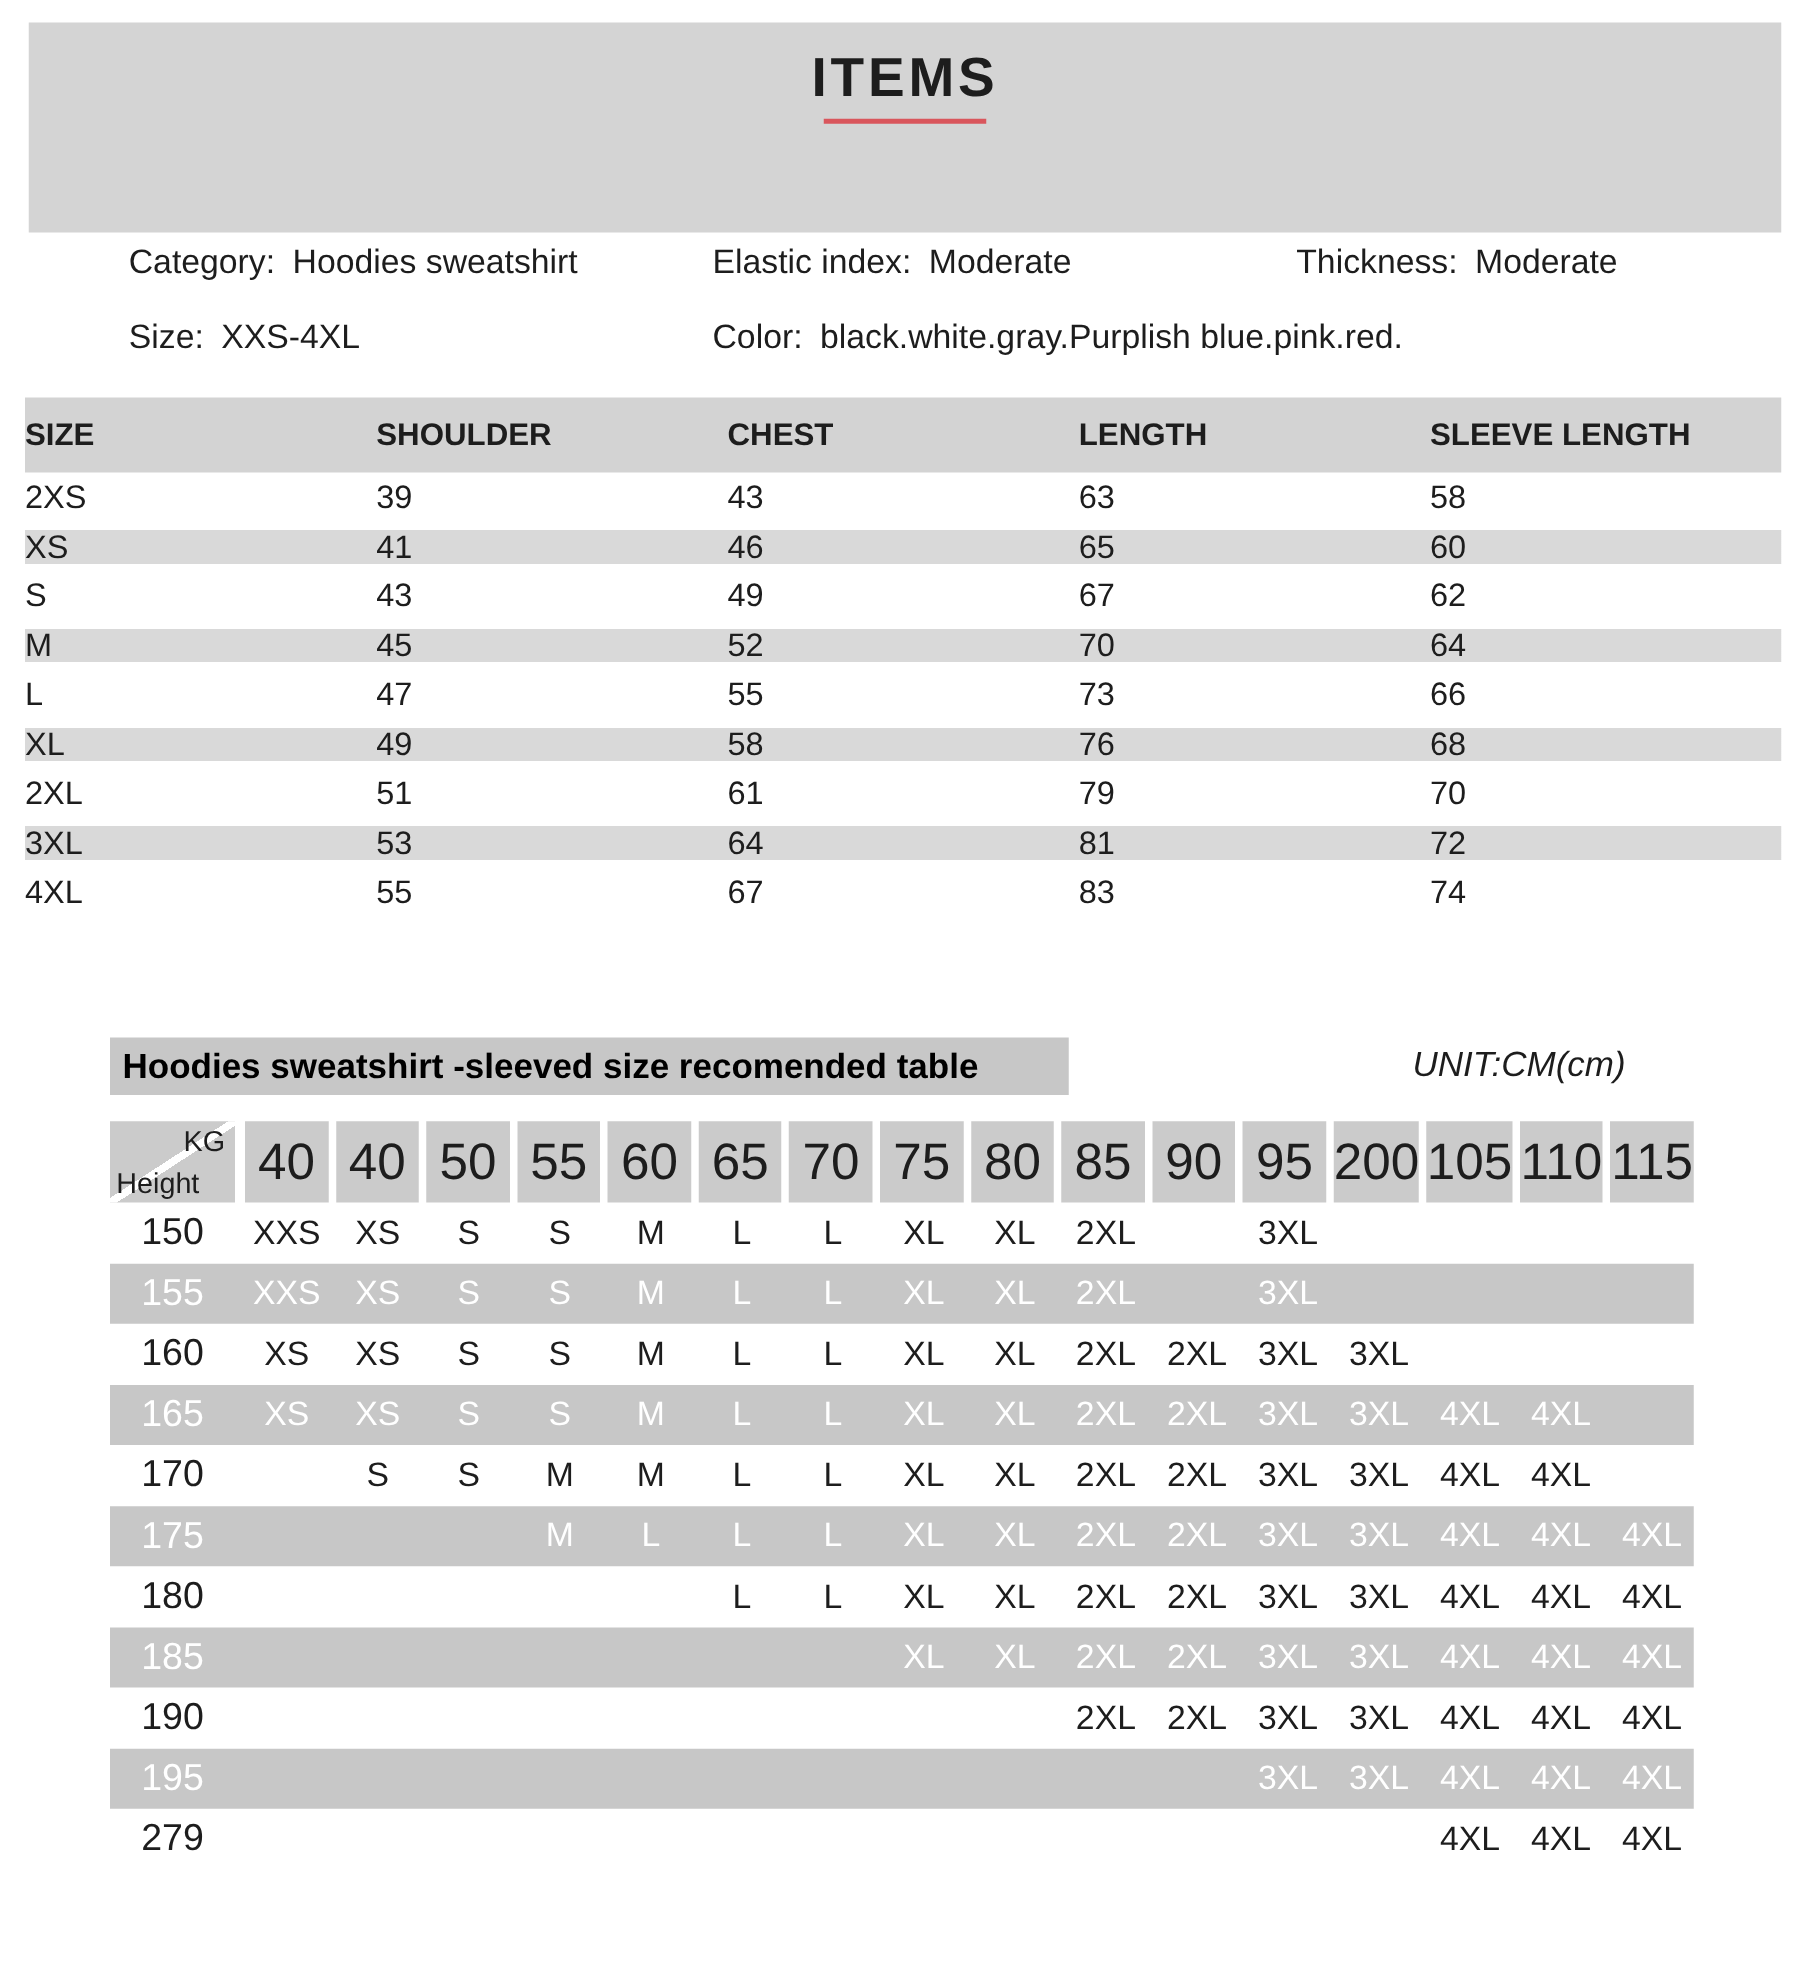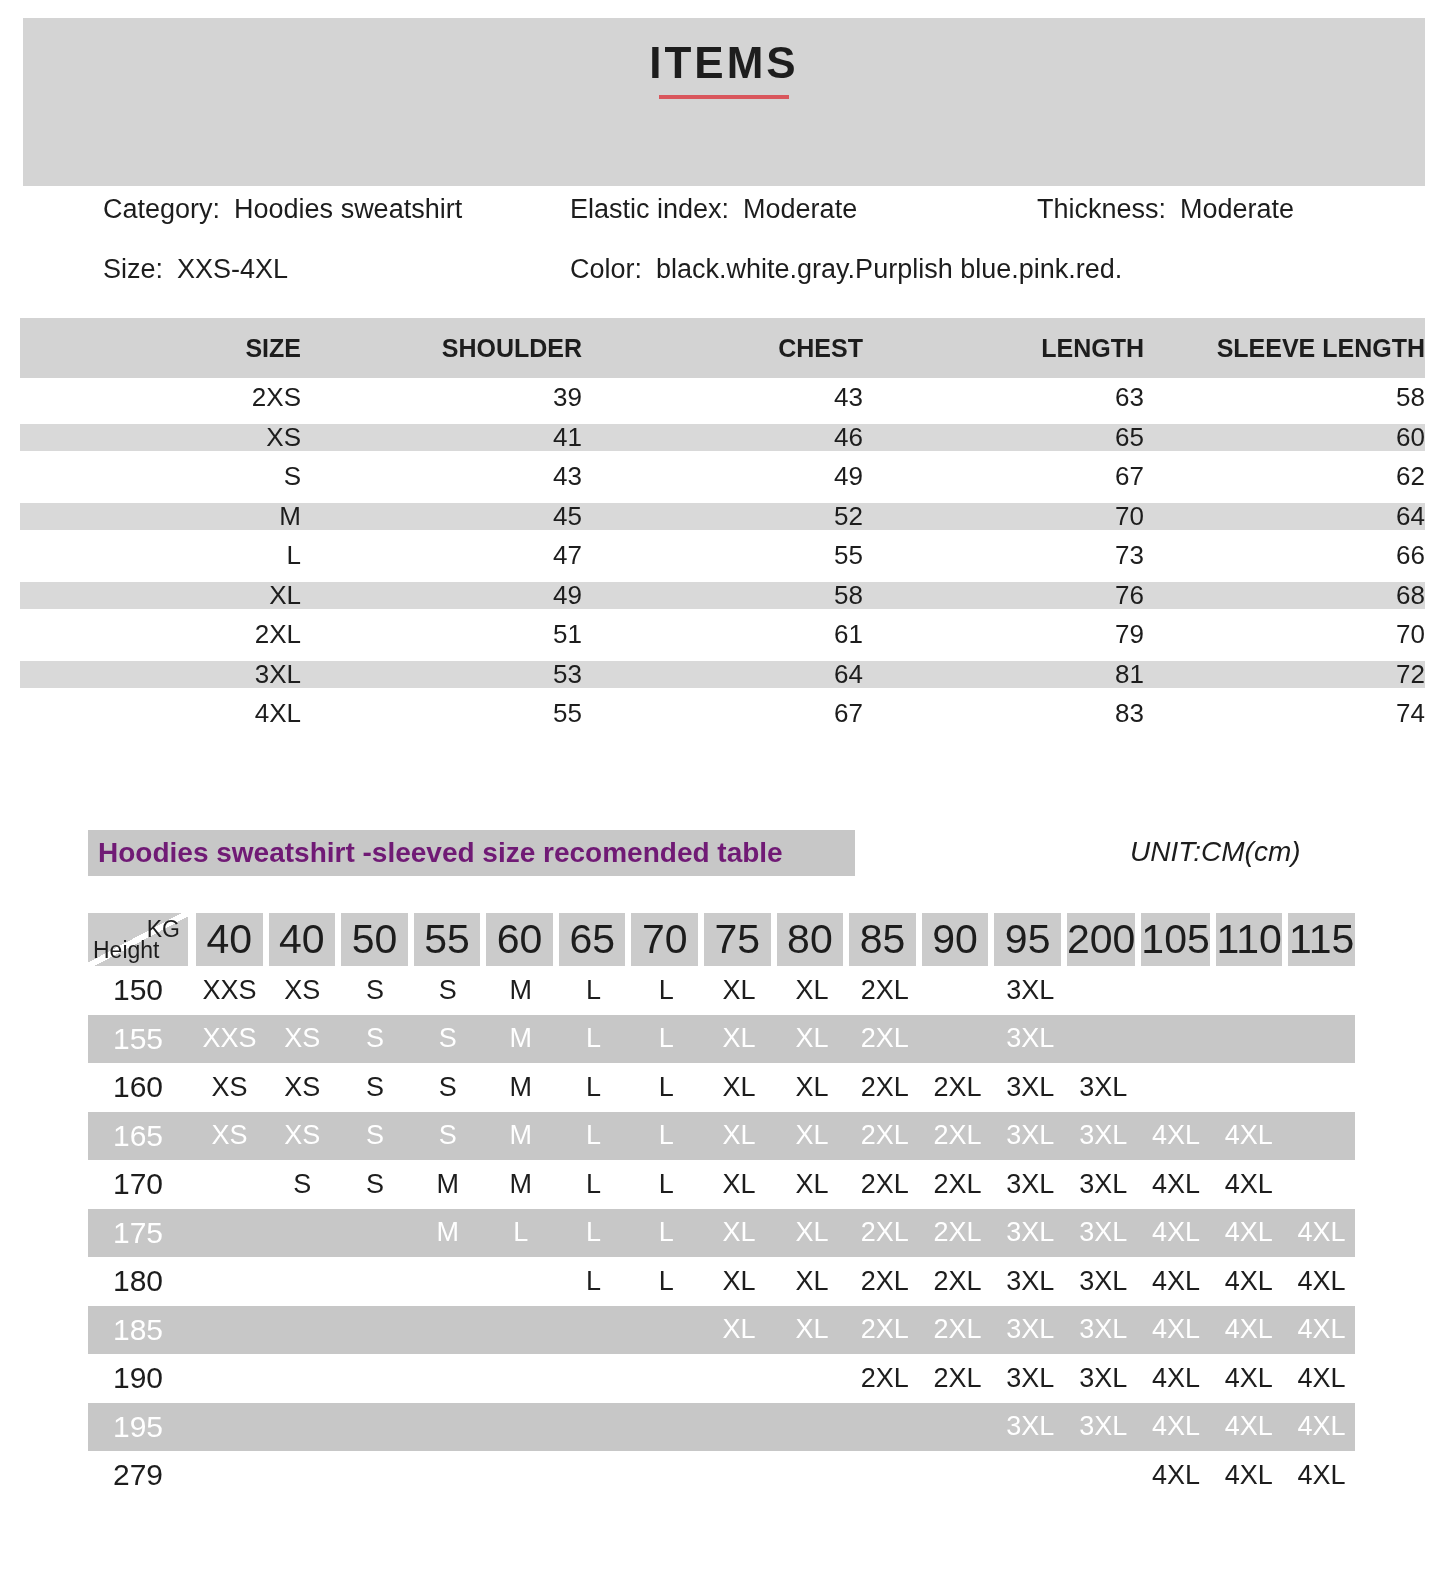--- a/index.html
+++ b/index.html
@@ -27,33 +27,33 @@
   #info-color{left:570px;top:254px;}
 
   
   .t1{position:absolute;left:20px;top:318px;width:1405px;}
   .t1-head{display:flex;height:60px;background:#d3d3d3;align-items:center;}
   .t1-head .t1-cell{font-weight:bold;font-size:25px;}
   .t1-row{display:flex;height:39.5px;align-items:center;}
   .t1-row.shaded{
     background:linear-gradient(to bottom,#fff 0 6px,#d9d9d9 6px,#d9d9d9 33px,#fff 33px);
   }
-  .t1-cell{flex:1 1 0;text-align:right;font-size:26px;padding-left:46px;}
+  .t1-cell{flex:1 1 0;text-align:left;font-size:26px;}
 
   
   .t2-title{
     position:absolute;left:88px;top:830px;width:767px;height:46px;
-    background:#c7c7c7;color:#701a75;font-weight:bold;font-size:28px;
+    background:#c7c7c7;color:#000000;font-weight:bold;font-size:28px;
     line-height:46px;padding-left:10px;box-sizing:border-box;white-space:nowrap;
   }
   .t2-unit{position:absolute;left:1130px;top:836px;font-size:28px;font-style:italic;}
 
   
   .t2{position:absolute;left:88px;top:897px;width:1267px;}
-  .t2-header{display:flex;height:53px;margin-top:16px;}
+  .t2-header{display:flex;height:65px;}
   .t2-corner{
     position:relative;width:100px;margin-right:8px;flex:0 0 auto;
     background:
       linear-gradient(to bottom right,
         rgba(0,0,0,0) calc(50% - 3px),
         #fff calc(50% - 3px),#fff calc(50% + 3px),
         rgba(0,0,0,0) calc(50% + 3px)) #cbcbcb;
   }
   .t2-corner .kg{position:absolute;top:3px;right:8px;font-size:23px;}
   .t2-corner .height-word{position:absolute;bottom:2px;left:5px;font-size:23px;}

